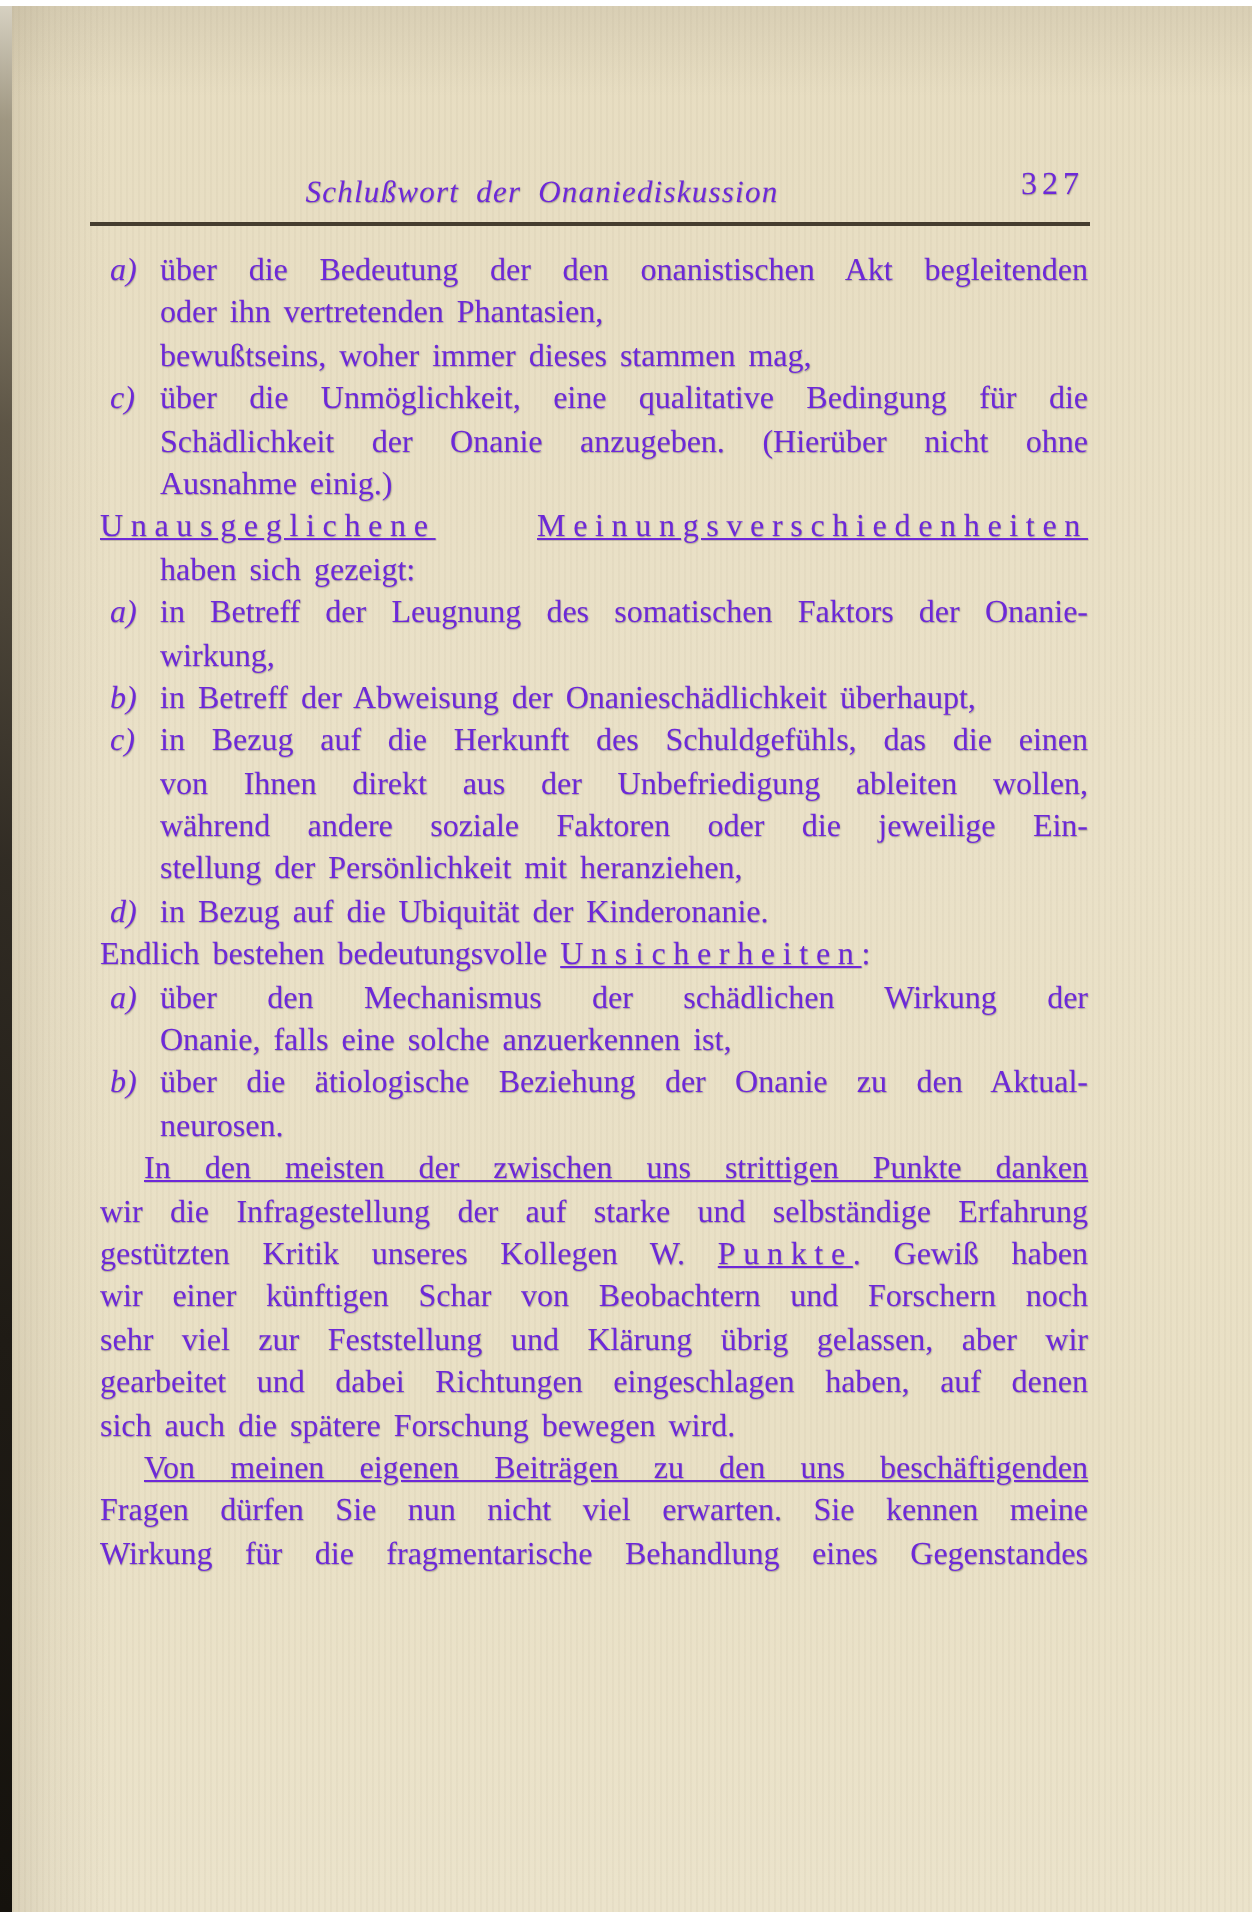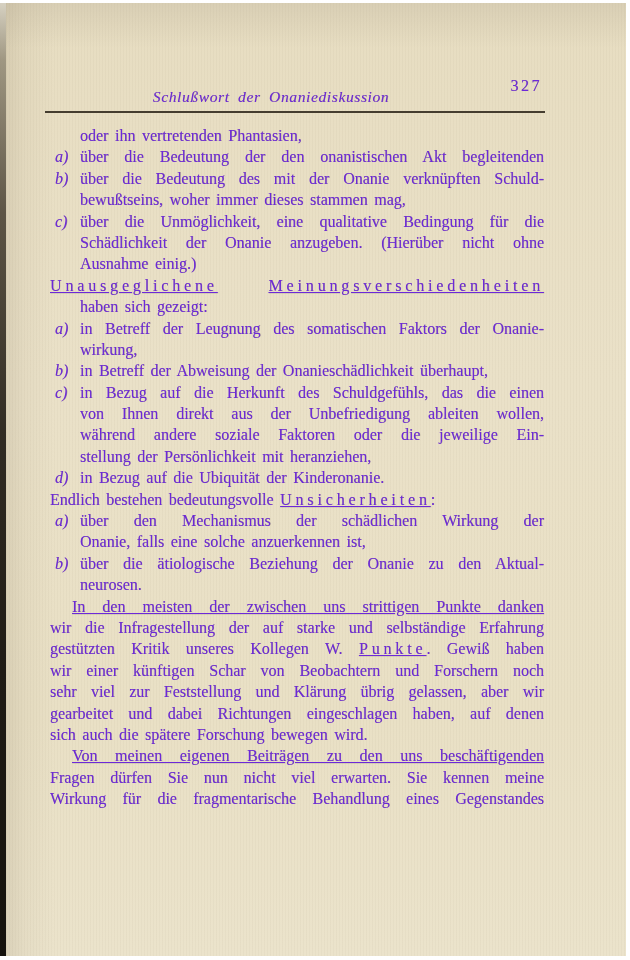--- a/index.html
+++ b/index.html
@@ -34,21 +34,21 @@
   }
   .pageheader{
     position:relative;padding-top:84px;line-height:20px;
     font-style:italic;font-size:15.5px;
   }
   .header-title{
     display:block;text-align:center;position:relative;left:-26px;
     letter-spacing:0.04em;word-spacing:4px;
   }
   .header-num{
-    position:absolute;right:2px;bottom:11px;
+    position:absolute;right:2px;bottom:4px;
     font-style:normal;letter-spacing:2.5px;font-size:16px;
   }
   .rule{margin-top:4px;margin-left:-5px;width:500px;border-top:2px solid #453d2f;}
   .content{margin-top:12px;word-spacing:2.5px;}
   .block{padding-left:30px;}
   .block.para,.block.flush{padding-left:0;}
   .line{height:21.4px;line-height:21.4px;white-space:normal;}
   .line.j{text-align:justify;text-align-last:justify;}
   .item .line.first,.hang .line.first{margin-left:-30px;}
   .para .line.ind{padding-left:22px;text-decoration:underline;}
@@ -65,25 +65,24 @@
 <div class="gutter"></div>
 
 <div class="wrapper">
   <div class="pageheader">
     <span class="header-title">Schlußwort der Onaniediskussion</span>
     <span class="header-num">327</span>
   </div>
   <div class="rule"></div>
   <div class="content">
       <div class="block item">
+        <div class="line j first"><span class="lbl">a)</span>über die Bedeutung der den onanistischen Akt begleitenden</div>
         <div class="line">oder ihn vertretenden Phantasien,</div>
-        <div class="line j first"><span class="lbl">a)</span>über die Bedeutung der den onanistischen Akt begleitenden</div>
       </div>
       <div class="block item">
-        <div class="line j first"><span class="lbl">b)</span>über die Bedeutung des mit der Onanie verknüpften Schuld-</div>
         <div class="line">bewußtseins, woher immer dieses stammen mag,</div>
       </div>
       <div class="block item">
         <div class="line j first"><span class="lbl">c)</span>über die Unmöglichkeit, eine qualitative Bedingung für die</div>
         <div class="line j">Schädlichkeit der Onanie anzugeben.  (Hierüber nicht ohne</div>
         <div class="line">Ausnahme einig.)</div>
       </div>
       <div class="block hang">
         <div class="line j first"><span class="sp">Unausgeglichene</span> <span class="sp">Meinungsverschiedenheiten</span></div>
         <div class="line">haben sich gezeigt:</div>

